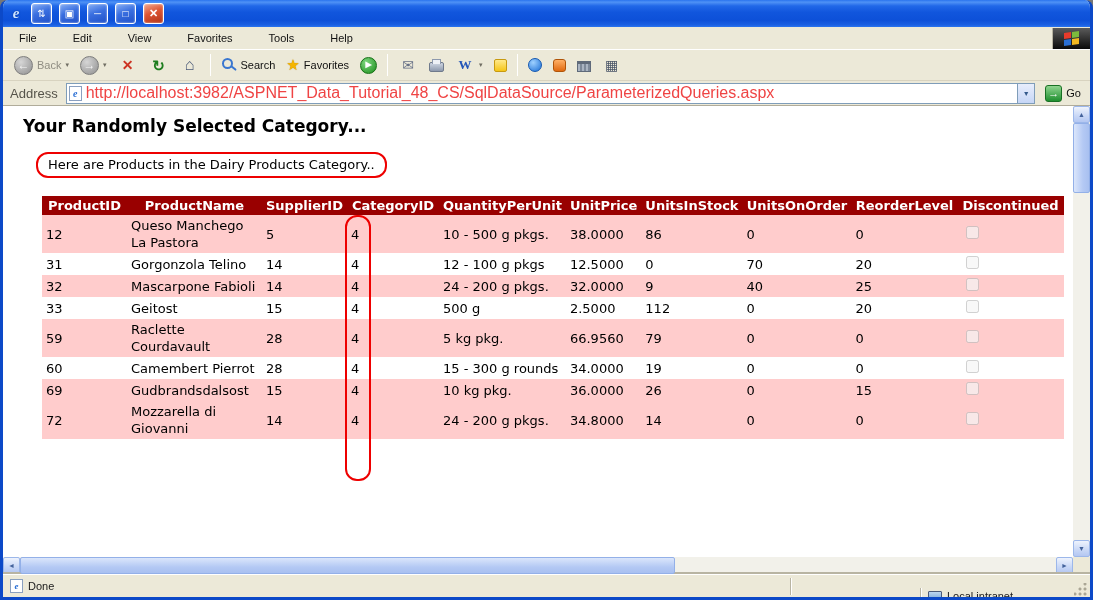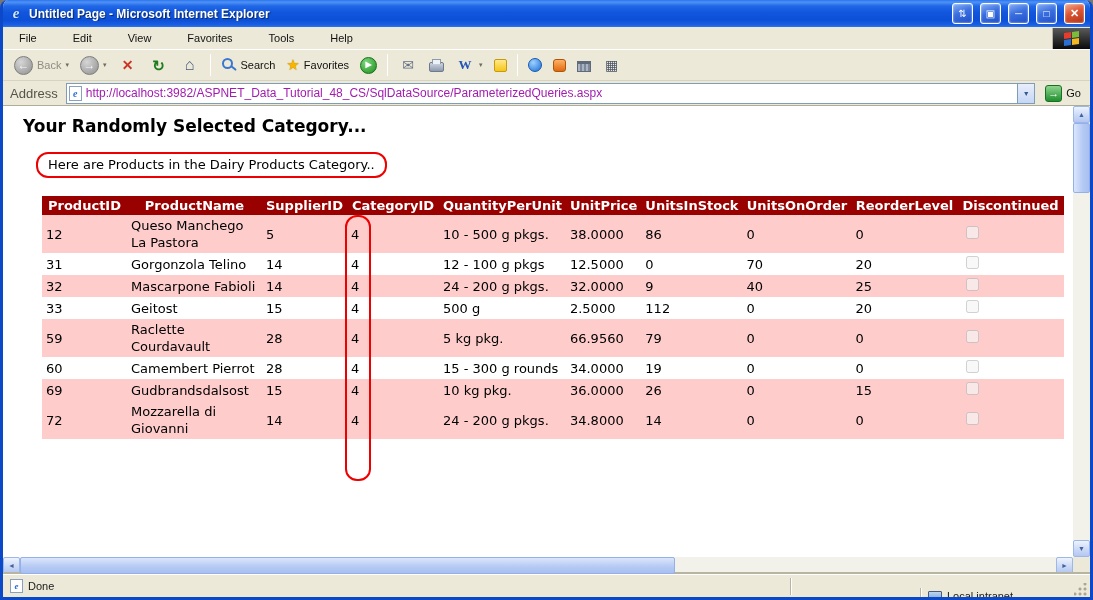--- a/index.html
+++ b/index.html
@@ -66,21 +66,21 @@
   .printer::before{content:"";position:absolute;top:-4px;left:2px;right:2px;height:4px;background:#eef1f6;border:1px solid #8d99ad;border-bottom:none;}
   .note{width:13px;height:13px;background:linear-gradient(#ffe98a,#f5c518);border:1px solid #c89a10;border-radius:2px;}
   .blueball{width:14px;height:14px;border-radius:50%;background:radial-gradient(circle at 35% 30%,#9ed0ff,#1b6fd6);border:1px solid #1558b0;}
   .orangeball{width:13px;height:13px;border-radius:3px;background:linear-gradient(#ffb066,#e06a10);border:1px solid #b05408;}
   .building{width:14px;height:11px;background:repeating-linear-gradient(90deg,#aab4c2 0 2px,#7d8999 2px 4px);border:1px solid #5f6a7a;border-top:3px solid #5f6a7a;margin-top:2px;}
   
   .addressbar{height:25px;flex:0 0 25px;background:var(--chrome);display:flex;align-items:center;gap:5px;padding:0 4px;border-bottom:1px solid #b0ac9a;}
   .addr-label{font-size:13px;color:#55534a;padding:0 3px;}
   .addr-box{flex:1;height:21px;background:#fff;border:1px solid #7f9db9;display:flex;align-items:center;min-width:0;}
   .page-icon{width:13px;height:15px;flex:0 0 13px;background:#fff;border:1px solid #8aa0c0;margin:0 4px 0 2px;font:italic bold 10px "Liberation Serif",serif;color:#2a6fd4;text-align:center;line-height:13px;}
-  .addr-url{font-size:12px;color:#a21caf;flex:1;white-space:nowrap;overflow:hidden;}
+  .addr-url{font-size:16px;color:#ef4444;flex:1;white-space:nowrap;overflow:hidden;}
   .addr-dd{width:17px;height:19px;flex:0 0 17px;background:linear-gradient(#e8eefc,#c6d6f6);border-left:1px solid #7f9db9;display:flex;align-items:center;justify-content:center;font-size:7px;color:#345a8c;}
   .go-btn{display:flex;align-items:center;gap:4px;padding:1px 5px;font-size:11px;color:#111;}
   .go-circ{width:17px;height:17px;border-radius:3px;background:linear-gradient(#8fd48f,#1f8f2f);color:#fff;display:flex;align-items:center;justify-content:center;font-size:11px;font-weight:bold;border:1px solid #187024;}
   
   .main{flex:1;display:flex;min-height:0;}
   .page-content{flex:1;background:#fff;position:relative;overflow:hidden;font-family:"DejaVu Sans",sans-serif;}
   .heading{font-size:17px;font-weight:bold;margin:10px 0 0 20px;color:#000;}
   .message-box{display:inline-block;margin:16px 0 0 33px;border:2px solid var(--annotation);border-radius:12px;padding:3px 10px 4px;font-size:13px;color:#000;}
   .products{border-collapse:collapse;margin:18px 0 0 39px;table-layout:fixed;font-size:13px;color:#000;}
   .products th{background:var(--header-bg);color:#fff;font-weight:bold;padding:2px 4px;text-align:center;white-space:nowrap;overflow:hidden;}
@@ -114,21 +114,20 @@
     radial-gradient(circle at 1px 11px,#aaa695 1.4px,transparent 1.7px),
     radial-gradient(circle at 6px 6px,#aaa695 1.4px,transparent 1.7px);}
 </style>
 </head>
 <body>
 
 <div class="window">
 
   <div class="titlebar">
     <span class="ie-e">e</span>
-    <span class="title-text">Untitled Page - Microsoft Internet Explorer</span>
     <span class="winbtn">
         <span>⇅</span>
       </span>
     <span class="winbtn">
         <span>▣</span>
       </span>
     <span class="winbtn">
         <span>─</span>
       </span>
     <span class="winbtn">

